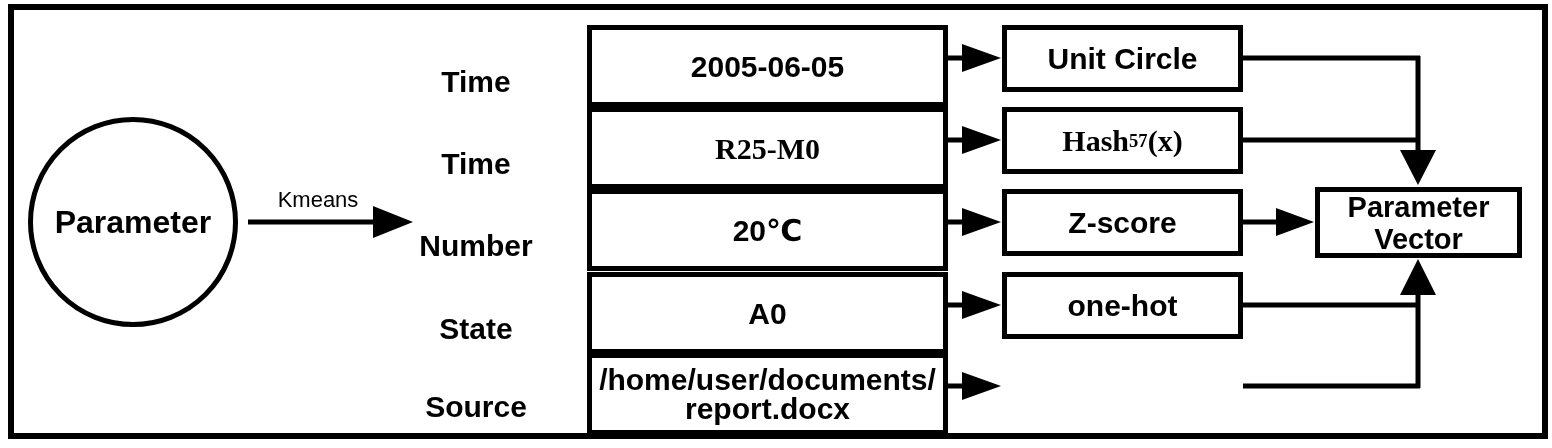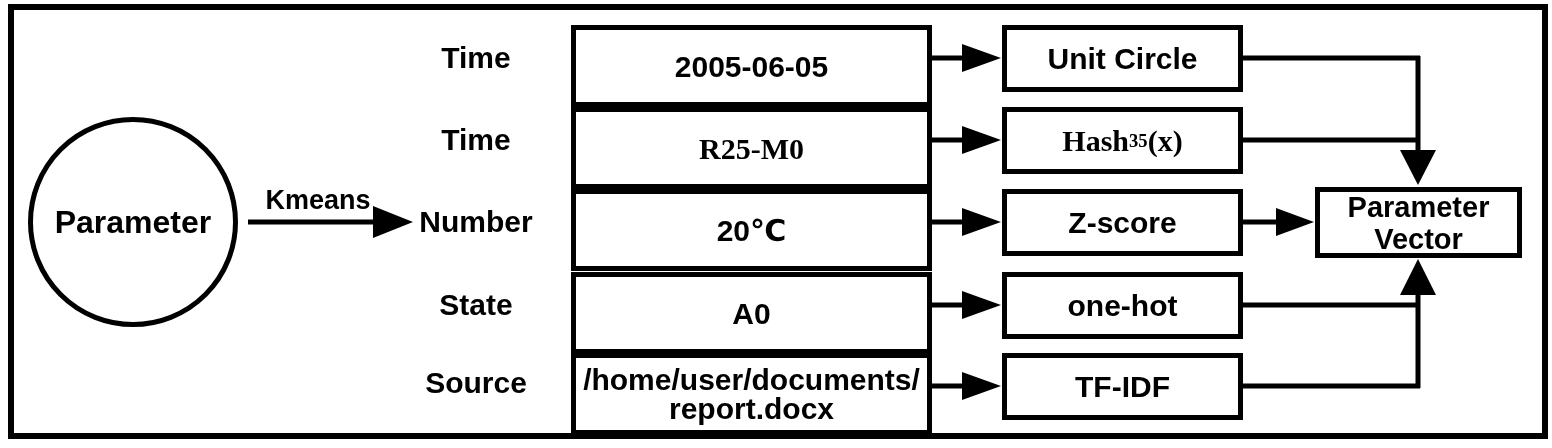--- a/index.html
+++ b/index.html
@@ -17,32 +17,32 @@
 
   .node-circle {
     position: absolute; left: 28px; top: 117px; width: 210px; height: 210px;
     border: 5px solid #000; border-radius: 50%; box-sizing: border-box;
     display: flex; align-items: center; justify-content: center;
     font-size: 32px; font-weight: bold;
   }
 
   .kmeans-label {
     position: absolute; left: 237px; top: 184px; width: 162px;
-    text-align: center; font-size: 27px; font-weight: bold; line-height: 32px;
+    text-align: center; font-size: 22px; font-weight: normal; line-height: 32px;
   }
 
   .row-label {
     position: absolute; left: 392px; width: 168px; text-align: center;
-    font-size: 30px; font-weight: bold; line-height: 42px; height: 42px;
+    font-size: 30px; font-weight: bold; line-height: 42px; height: 42px; margin-top: 24px;
   }
   .lab0 { top: 37px; } .lab1 { top: 119px; } .lab2 { top: 201px; }
   .lab3 { top: 284px; } .lab4 { top: 362px; }
 
   .vbox {
-    position: absolute; left: 571px; width: 361px; height: 82px;
+    position: absolute; left: 587px; width: 361px; height: 82px;
     border: 5px solid #000; box-sizing: border-box; background: #fff;
     display: flex; align-items: center; justify-content: center;
     font-size: 30px; font-weight: bold; text-align: center;
     line-height: 29px; white-space: pre-line;
   }
   .tbox {
     position: absolute; left: 1002px; width: 241px; height: 67px;
     border: 5px solid #000; box-sizing: border-box; background: #fff;
     display: flex; align-items: center; justify-content: center;
     font-size: 30px; font-weight: bold; white-space: nowrap;
@@ -137,37 +137,32 @@
   <div class="vbox box4"><span>/home/user/documents/
 report.docx</span></div>
 
   <div class="tbox box0">
     <span>Unit Circle</span>
       <span class="sub"></span>
       <span></span>
   </div>
   <div class="tbox box1">
     <span>Hash</span>
-      <span class="sub">35</span>
+      <span class="sub">57</span>
       <span>(x)</span>
   </div>
   <div class="tbox box2">
     <span>Z-score</span>
       <span class="sub"></span>
       <span></span>
   </div>
   <div class="tbox box3">
     <span>one-hot</span>
       <span class="sub"></span>
       <span></span>
   </div>
-  <div class="tbox box4">
-    <span>TF-IDF</span>
-      <span class="sub"></span>
-      <span></span>
-  </div>
 
   <div class="pv-box">
     <span>Parameter</span>
     <span>Vector</span>
   </div>
 
 </div>
 
 </body></html>

